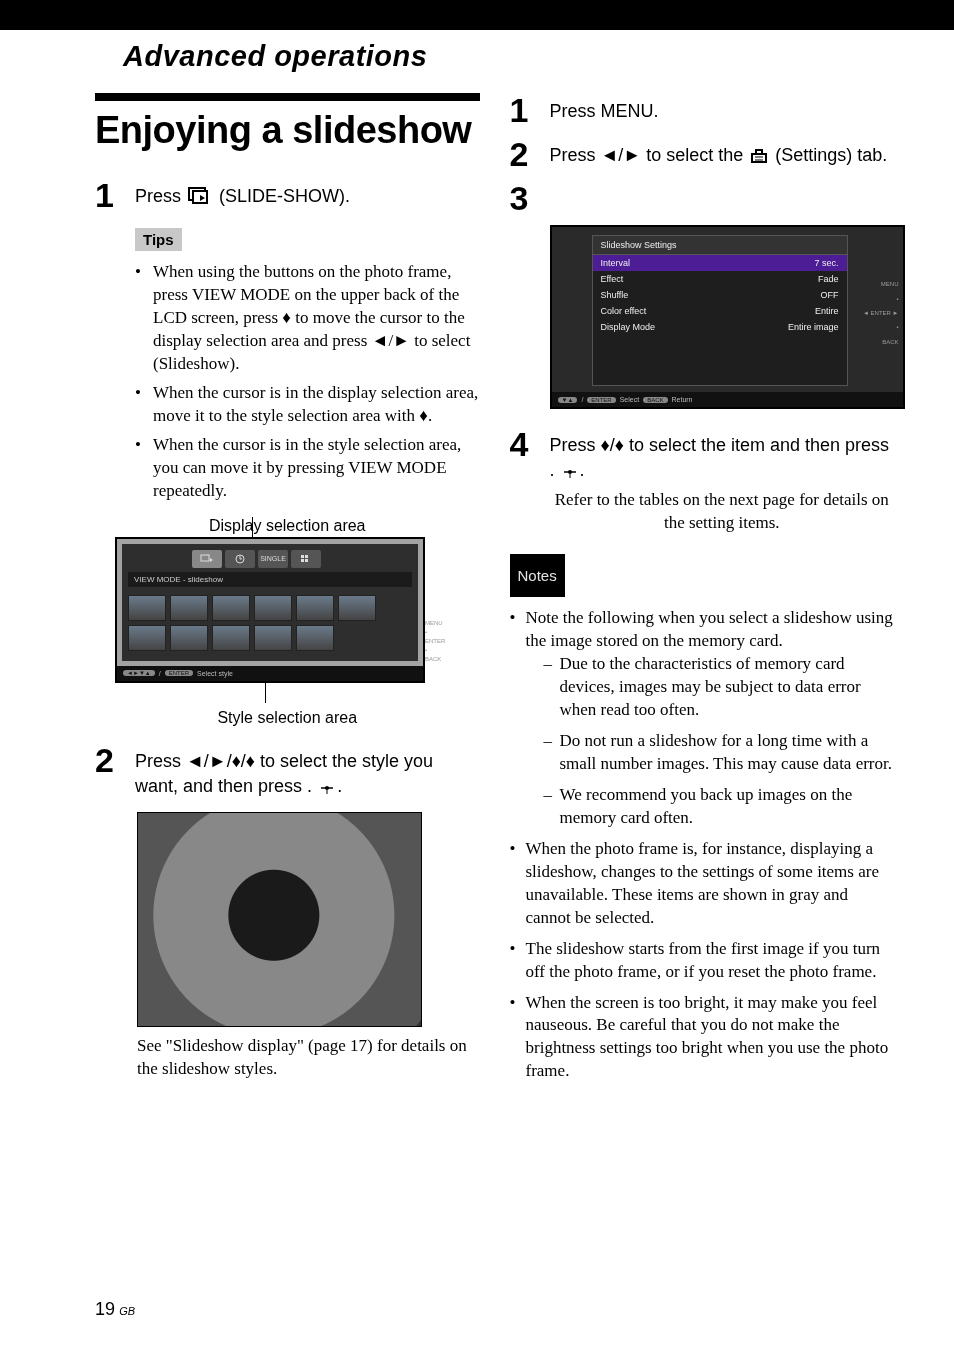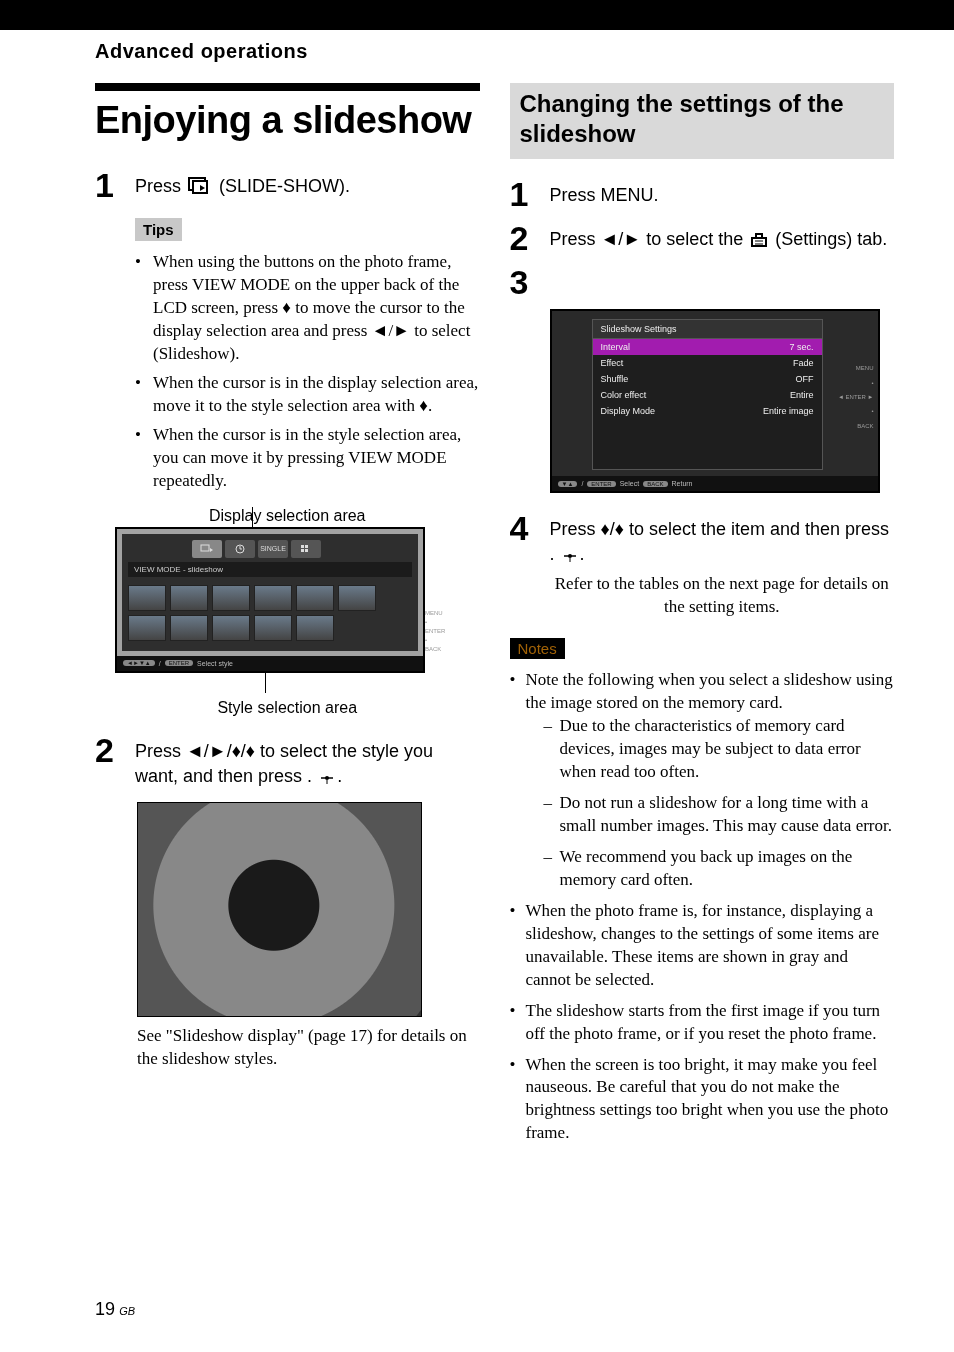--- a/index.html
+++ b/index.html
@@ -15,23 +15,25 @@
     width: 100%;
     height: 30px;
     background: #000;
   }
   .page {
     padding: 10px 60px 0 95px;
   }
   .section-header {
     font-family: Arial, sans-serif;
     font-weight: 900;
-    font-size: 20px;
+    font-style: italic;
+    font-size: 29px;
     letter-spacing: 0.5px;
     margin-bottom: 20px;
+    margin-left: 28px;
   }
   .columns {
     display: flex;
     gap: 30px;
   }
   .col {
     flex: 1;
     min-width: 0;
   }
   .thick-rule {
@@ -79,23 +81,23 @@
     display: inline-block;
     background: #c8c8c8;
     font-weight: bold;
     font-size: 15px;
     padding: 3px 8px;
     margin: 6px 0 10px 40px;
   }
   .notes-badge {
     display: inline-block;
     background: #000;
-    color: #a16207;
+    color: #e5e5e5;
     font-size: 15px;
-    padding: 2px 8px;
+    padding: 13px 8px;
     margin: 10px 0 10px 0;
   }
   .bullets {
     list-style: none;
     padding-left: 40px;
     font-family: "Times New Roman", Times, serif;
     font-size: 17px;
     line-height: 1.35;
   }
   .bullets > li {
@@ -248,21 +250,21 @@
     padding: 6px 10px 10px 10px;
     margin-bottom: 18px;
   }
   .sub-title-box h2 {
     font-family: Arial, sans-serif;
     font-weight: 900;
     font-size: 24px;
     line-height: 1.25;
   }
   .settings-shot {
-    width: 330px;
+    width: 355px;
     margin: 10px 0 18px 40px;
     background: #2a2a2a;
     border: 2px solid #000;
     position: relative;
   }
   .settings-panel {
     margin: 8px 55px 6px 40px;
     background: #1e1e1e;
     border: 1px solid #555;
     color: #eee;
@@ -271,21 +273,21 @@
   .settings-panel .sp-title {
     background: #333;
     padding: 4px 8px;
     border-bottom: 1px solid #555;
   }
   .sp-row {
     display: flex;
     justify-content: space-between;
     padding: 3px 8px;
   }
-  .sp-row.sel { background: #a21caf; }
+  .sp-row.sel { background: #4c1d95; }
   .settings-side {
     position: absolute;
     right: 4px;
     top: 50px;
     width: 45px;
     color: #9a9a9a;
     font-size: 6px;
     text-align: right;
     line-height: 2.4;
   }
@@ -423,23 +425,20 @@
         </div>
       </div>
 
       <div class="sunflower"></div>
 
       <div class="after-step">See "Slideshow display" (page 17) for details on the slideshow styles.</div>
     </div>
 
     <div class="col">
 
-      <div class="sub-title-box">
-        <h2>Changing the settings of the slideshow</h2>
-      </div>
 
       <div class="step">
         <div class="step-num">1</div>
         <div class="step-body">Press MENU.</div>
       </div>
 
       <div class="step">
         <div class="step-num">2</div>
         <div class="step-body">
           <span>Press ◄/► to select the </span>

